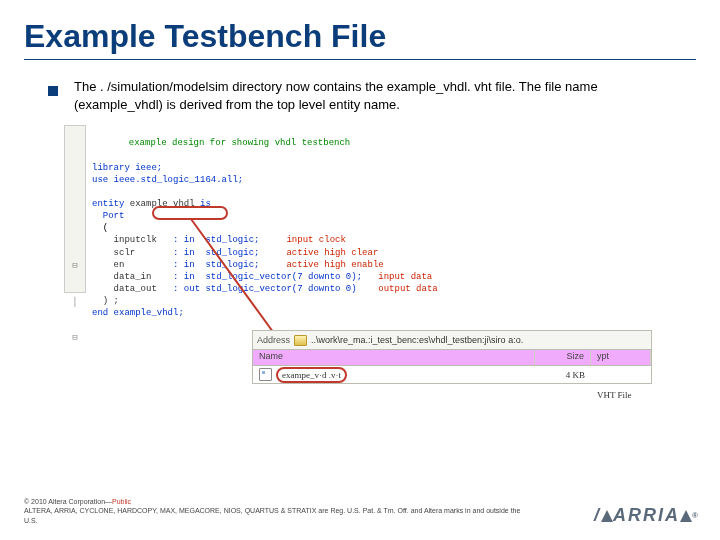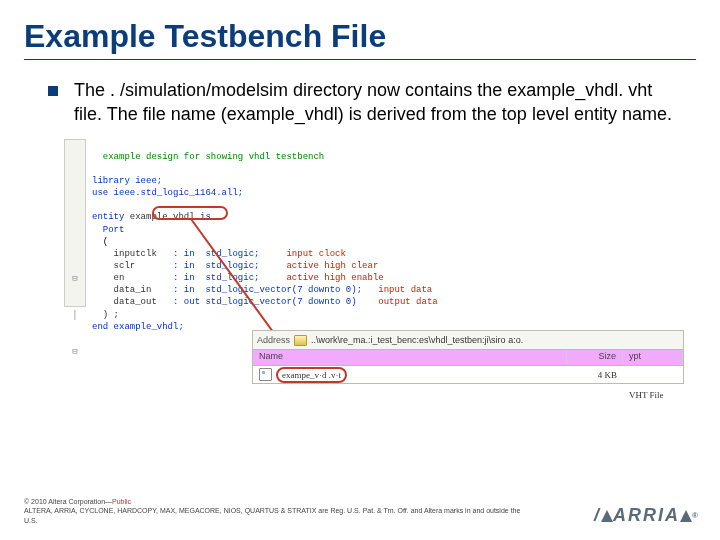--- a/index.html
+++ b/index.html
@@ -29,35 +29,35 @@
     gap: 16px;
   }
   .bullet-square {
     width: 10px;
     height: 10px;
     background: #0a3d7a;
     margin-top: 8px;
     flex: none;
   }
   .body-text {
-    font-size: 18px;
+    font-size: 13px;
     color: #000;
     line-height: 1.35;
   }
   .code-block {
     font-family: "Courier New", monospace;
     font-size: 9px;
     line-height: 1.35;
     white-space: pre;
     margin: 12px 0 0 92px;
     position: relative;
     width: 460px;
     height: 170px;
   }
-  .code-green { color: #008800; }
+  .code-green { color: #008800; margin-left: 26px; }
   .code-blue  { color: #0033cc; }
   .code-black { color: #333; }
   .code-red   { color: #cc2200; }
   .code-gutter {
     position: absolute;
     left: -28px;
     top: 0;
     width: 22px;
     height: 168px;
     background: #f4f4ee;
@@ -99,21 +99,21 @@
     border-left: 5px solid transparent;
     border-right: 5px solid transparent;
     border-top: 10px solid #c0392b;
     transform: rotate(-36deg);
     pointer-events: none;
   }
   .filebrowser {
     position: absolute;
     left: 252px;
     top: 330px;
-    width: 432px;
+    width: 400px;
     font-size: 9px;
     font-family: Tahoma, Arial, sans-serif;
     color: #333;
   }
   .addr-bar {
     display: flex;
     align-items: center;
     height: 20px;
     background: #f5f5f1;
     border: 1px solid #bcbcb0;

